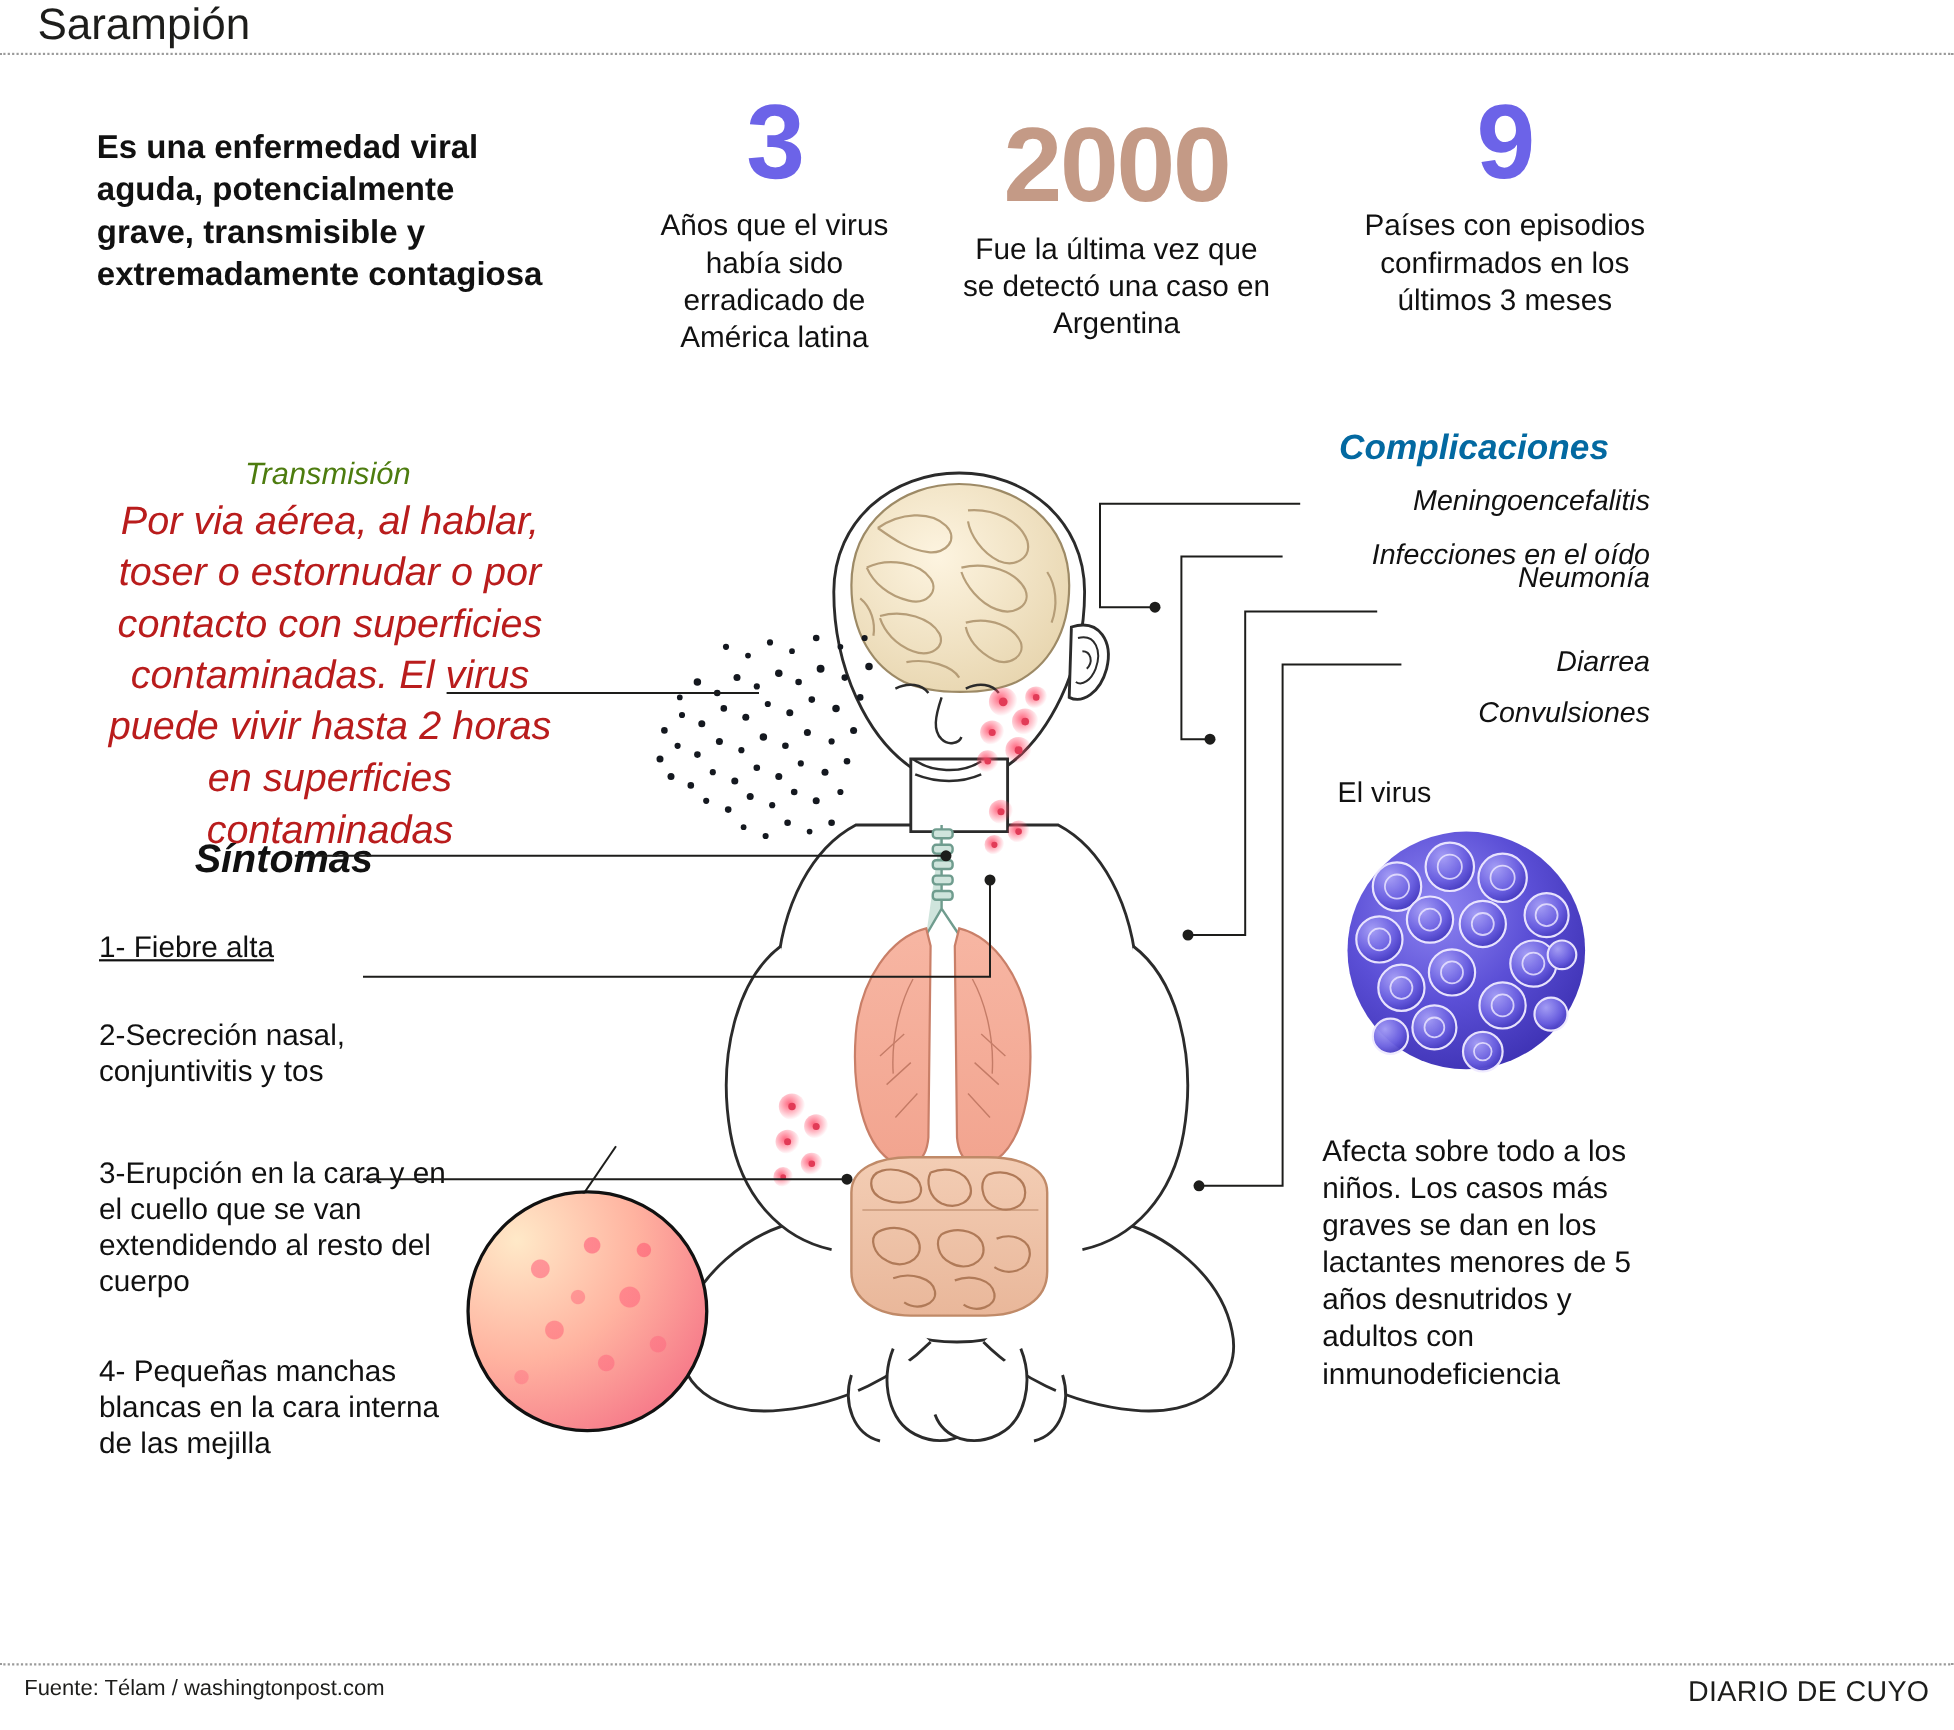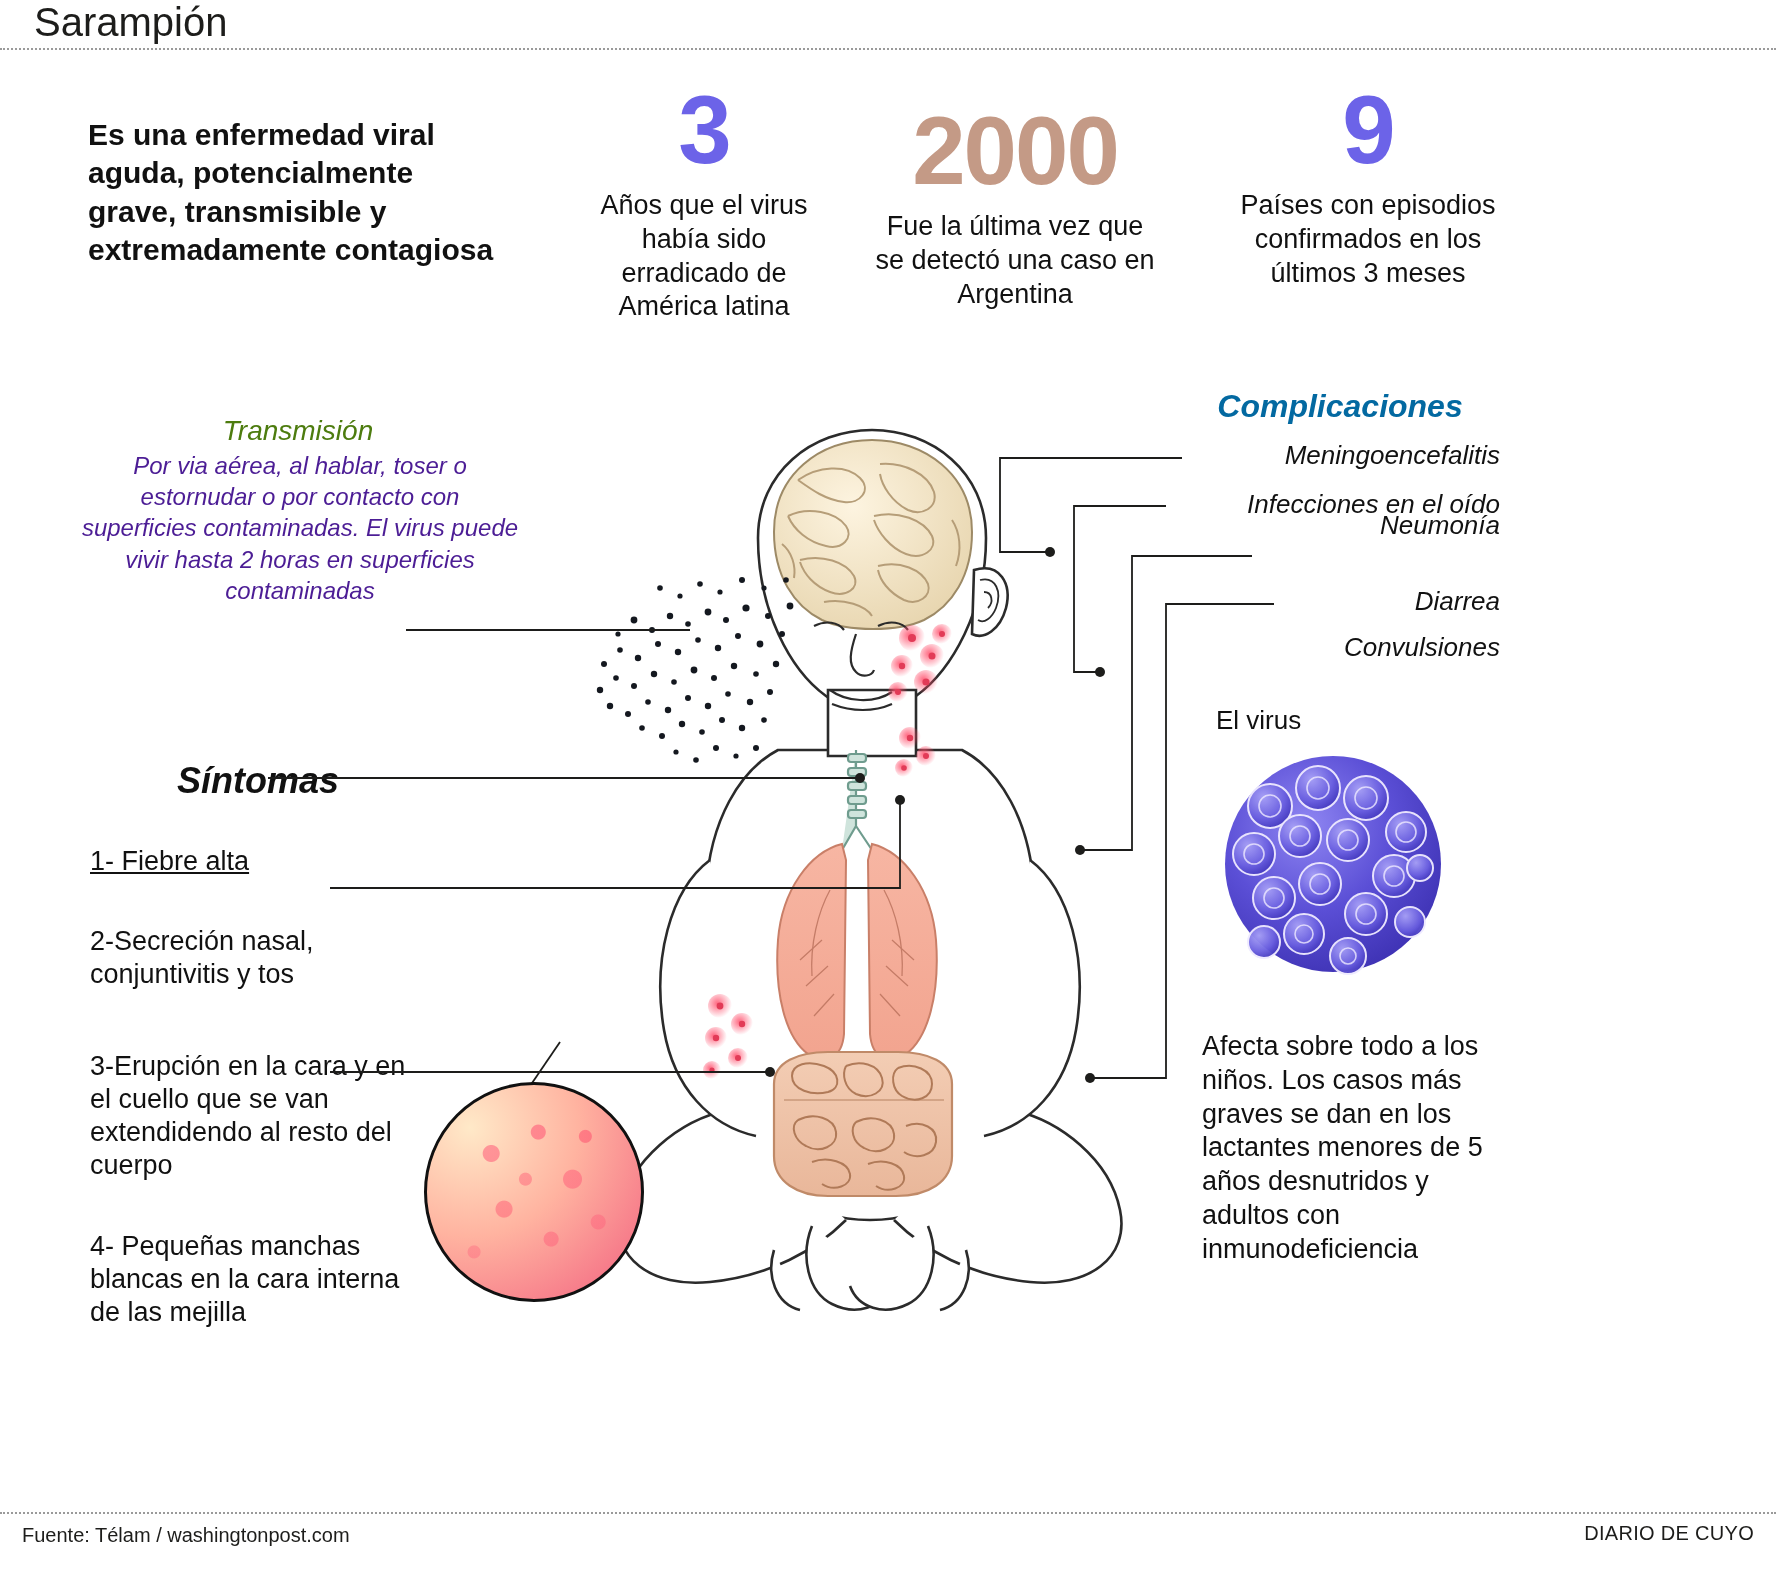--- a/index.html
+++ b/index.html
@@ -47,21 +47,21 @@
   }
   #source {
     position: absolute;
     left: 22px; top: 1524px;
     font-size: 20px;
     color: #1d1d1b;
   }
   #brand {
     position: absolute;
     right: 22px; top: 1522px;
-    font-size: 20px;
+    font-size: 26px;
     color: #1d1d1b;
     letter-spacing: 0.3px;
   }
 
   
   #lead {
     position: absolute;
     left: 88px; top: 116px;
     width: 420px;
     font-size: 30px;
@@ -75,25 +75,25 @@
     width: 420px;
     text-align: center;
     font-size: 28px;
     font-style: italic;
     color: #4d7c0f;
   }
   #transmision-text {
     position: absolute;
     left: 80px; top: 450px;
     width: 440px;
-    font-size: 24px;
+    font-size: 36px;
     font-style: italic;
     line-height: 1.30;
     text-align: center;
-    color: #4c1d95;
+    color: #b91c1c;
   }
   #sintomas-title {
     position: absolute;
     left: 88px; top: 760px;
     width: 340px;
     text-align: center;
     font-size: 36px;
     font-weight: bold;
     font-style: italic;
     color: #111;

